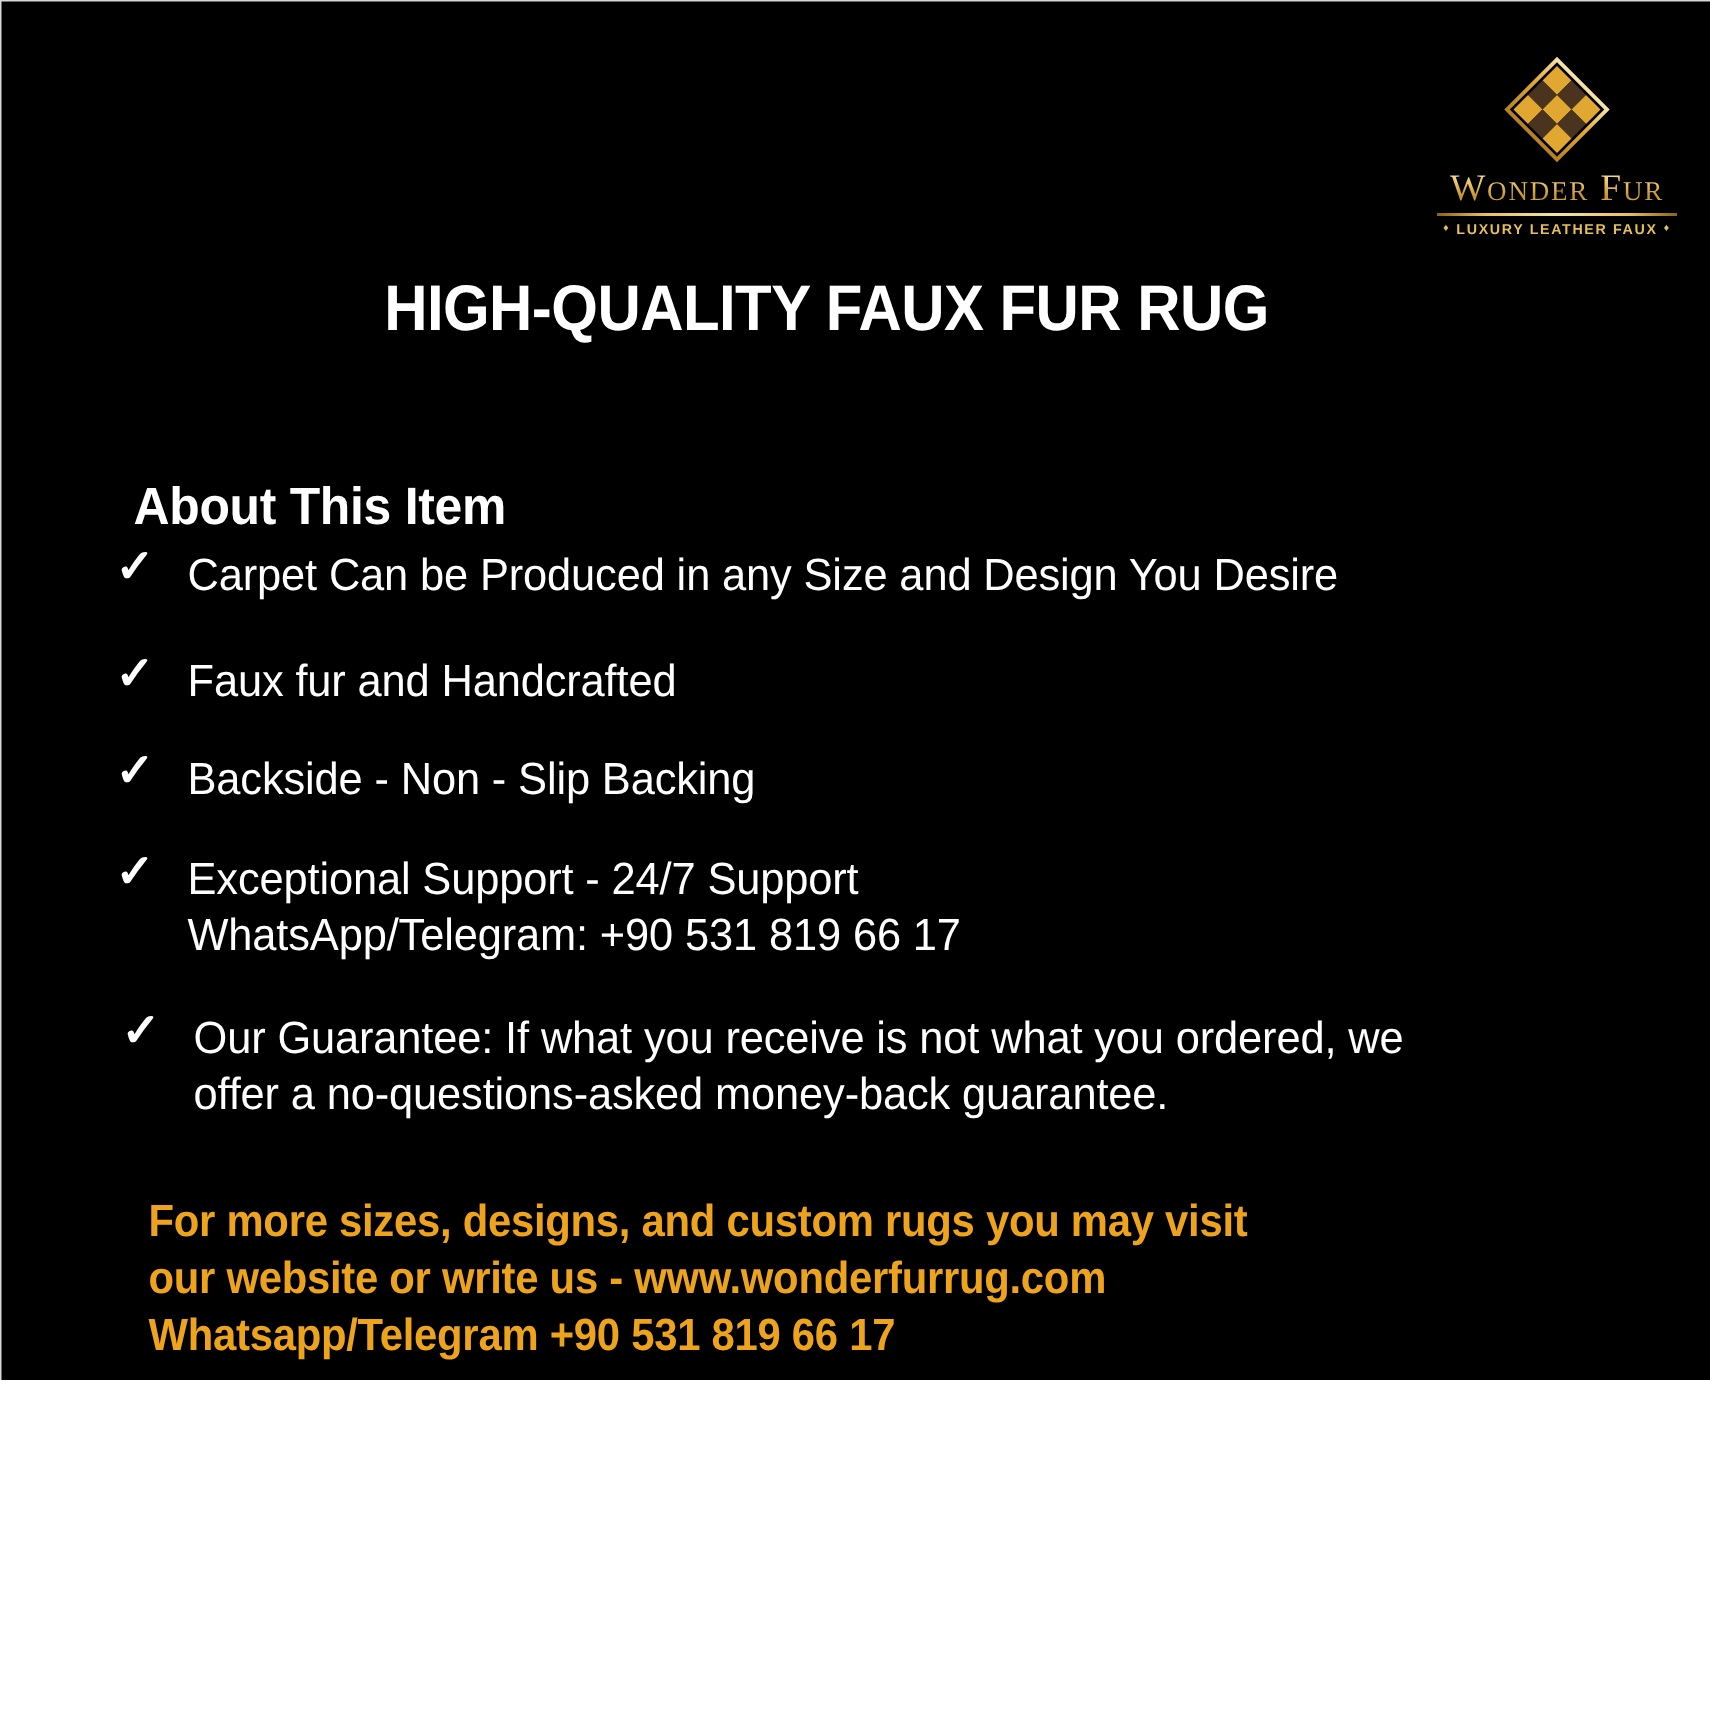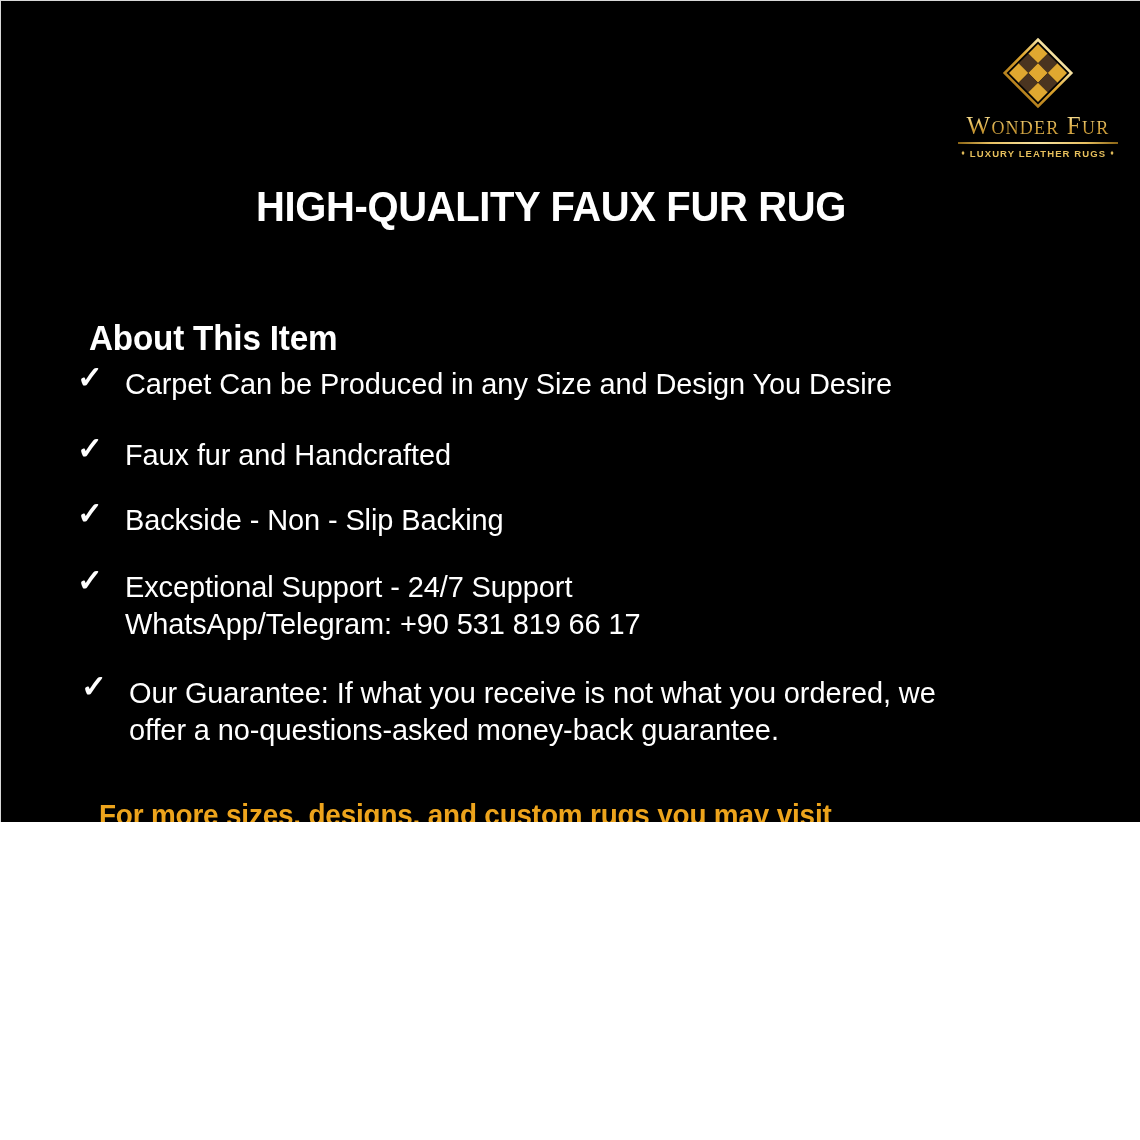--- a/index.html
+++ b/index.html
@@ -7,21 +7,21 @@
     margin: 0;
     padding: 0;
     background: #ffffff;
   }
   body {
     font-family: "Liberation Sans", sans-serif;
   }
   .canvas {
     position: relative;
     width: 1140px;
-    height: 822px;
+    height: 920px;
     background: #000000;
     overflow: hidden;
     box-sizing: border-box;
     border-top: 1px solid #d8d8d8;
     border-left: 1px solid #d8d8d8;
   }
 
   
   .logo {
     position: absolute;
@@ -183,21 +183,21 @@
           <rect x="9" y="-9" width="18" height="18" fill="#4a3420"></rect>
 
           <rect x="-27" y="9" width="18" height="18" fill="#e0a830"></rect>
           <rect x="-9" y="9" width="18" height="18" fill="#4a3420"></rect>
           <rect x="9" y="9" width="18" height="18" fill="#e0a830"></rect>
         </g>
       </g>
     </svg>
     <div class="logo-wordmark">Wonder Fur</div>
     <div class="logo-rule"></div>
-    <div class="logo-tagline"><span class="dia">♦</span><span>LUXURY LEATHER RUGS</span><span class="dia">♦</span></div>
+    <div class="logo-tagline"><span class="dia">♦</span><span>LUXURY LEATHER FAUX</span><span class="dia">♦</span></div>
   </div>
 
   <h1 class="main-title">HIGH-QUALITY FAUX FUR RUG</h1>
 
   <h2 class="section-heading">About This Item</h2>
 
   <ul class="bullets">
     <li class="bullet b1">
       <span class="check">✓</span>
       <span class="btext">Carpet Can be Produced in any Size and Design You Desire</span>

